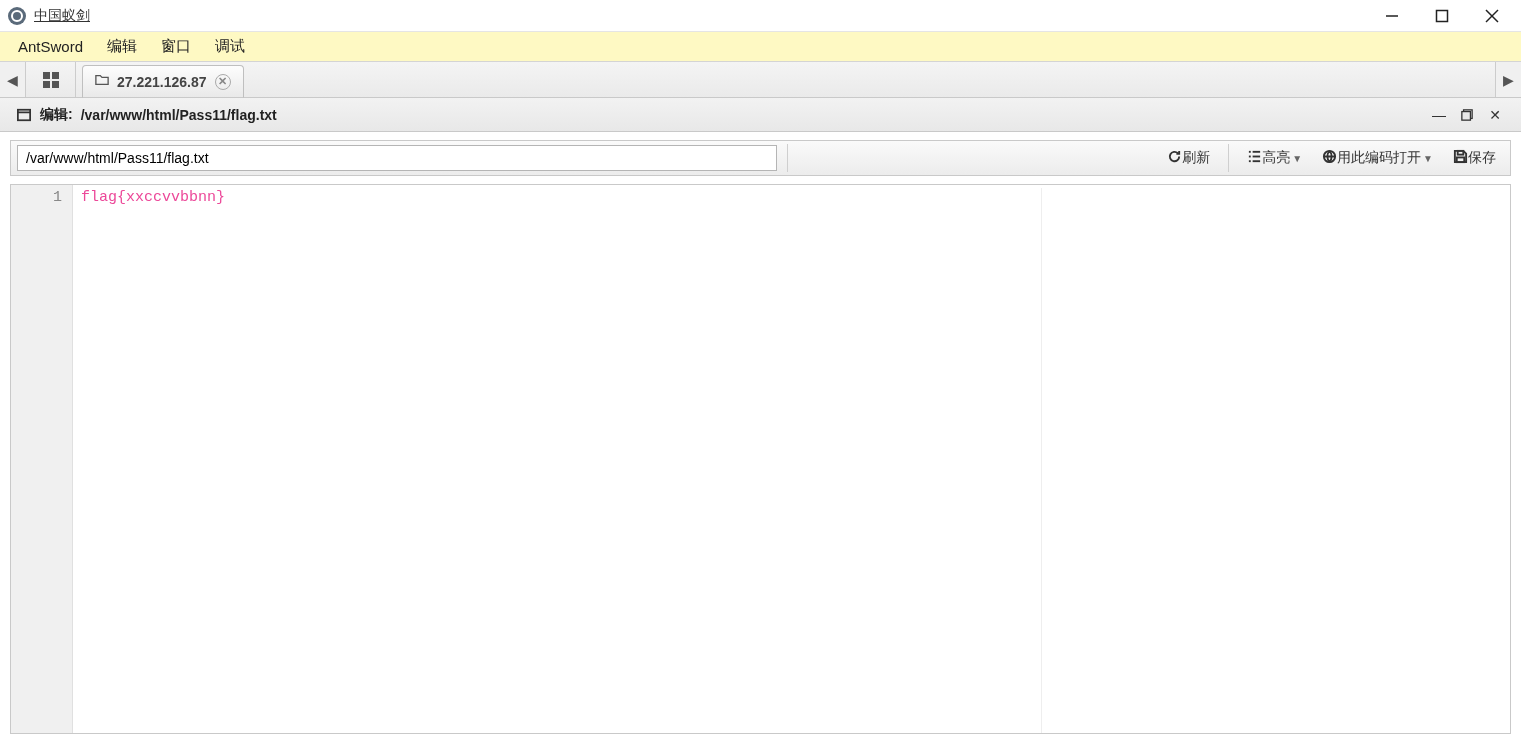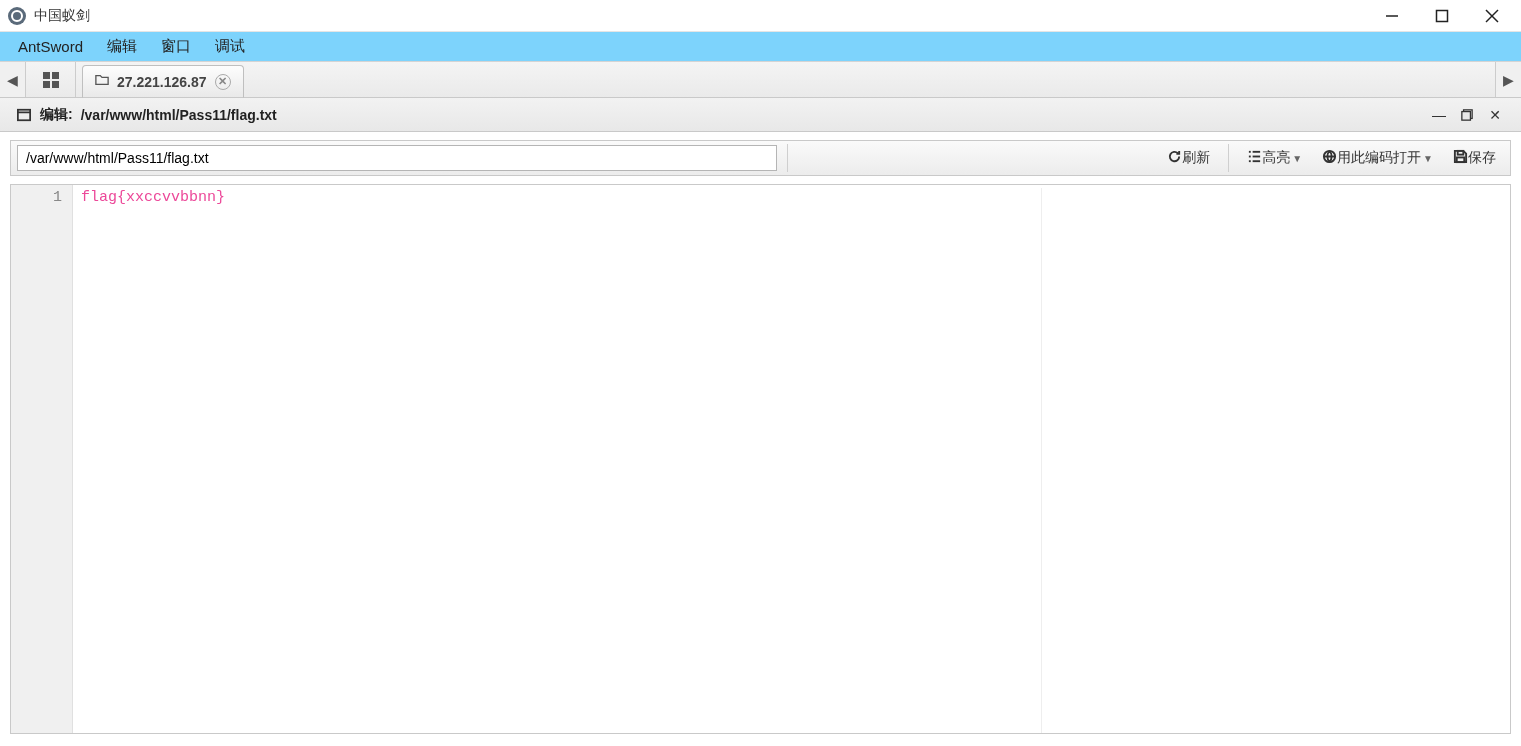--- a/index.html
+++ b/index.html
@@ -29,35 +29,35 @@
       display: inline-flex;
       align-items: center;
       justify-content: center;
       position: relative;
     }
     .app-icon::after{
       content:"";
       width:8px;height:8px;border:2px solid #fff;border-radius:50%;
       position:absolute;
     }
-    .titlebar-title { font-size: 14px; color: #333; }
+    .titlebar-title { font-size: 14px; color: #333; text-decoration: underline; }
     .titlebar-spacer { flex: 1; }
     .win-btn {
       width: 50px; height: 32px;
       display: inline-flex;
       align-items: center;
       justify-content: center;
       color: #333;
       cursor: pointer;
     }
     .win-btn svg { width: 14px; height: 14px; stroke: #222; stroke-width: 1.5; fill: none; }
     
     .menubar {
       height: 30px;
-      background: #7dd3fc;
+      background: #fef9c3;
       display: flex;
       align-items: center;
       padding: 0 6px;
       border-bottom: 1px solid #d4d4d4;
     }
     .menubar-item {
       padding: 4px 12px;
       cursor: pointer;
       font-size: 15px;
       color: #222;

